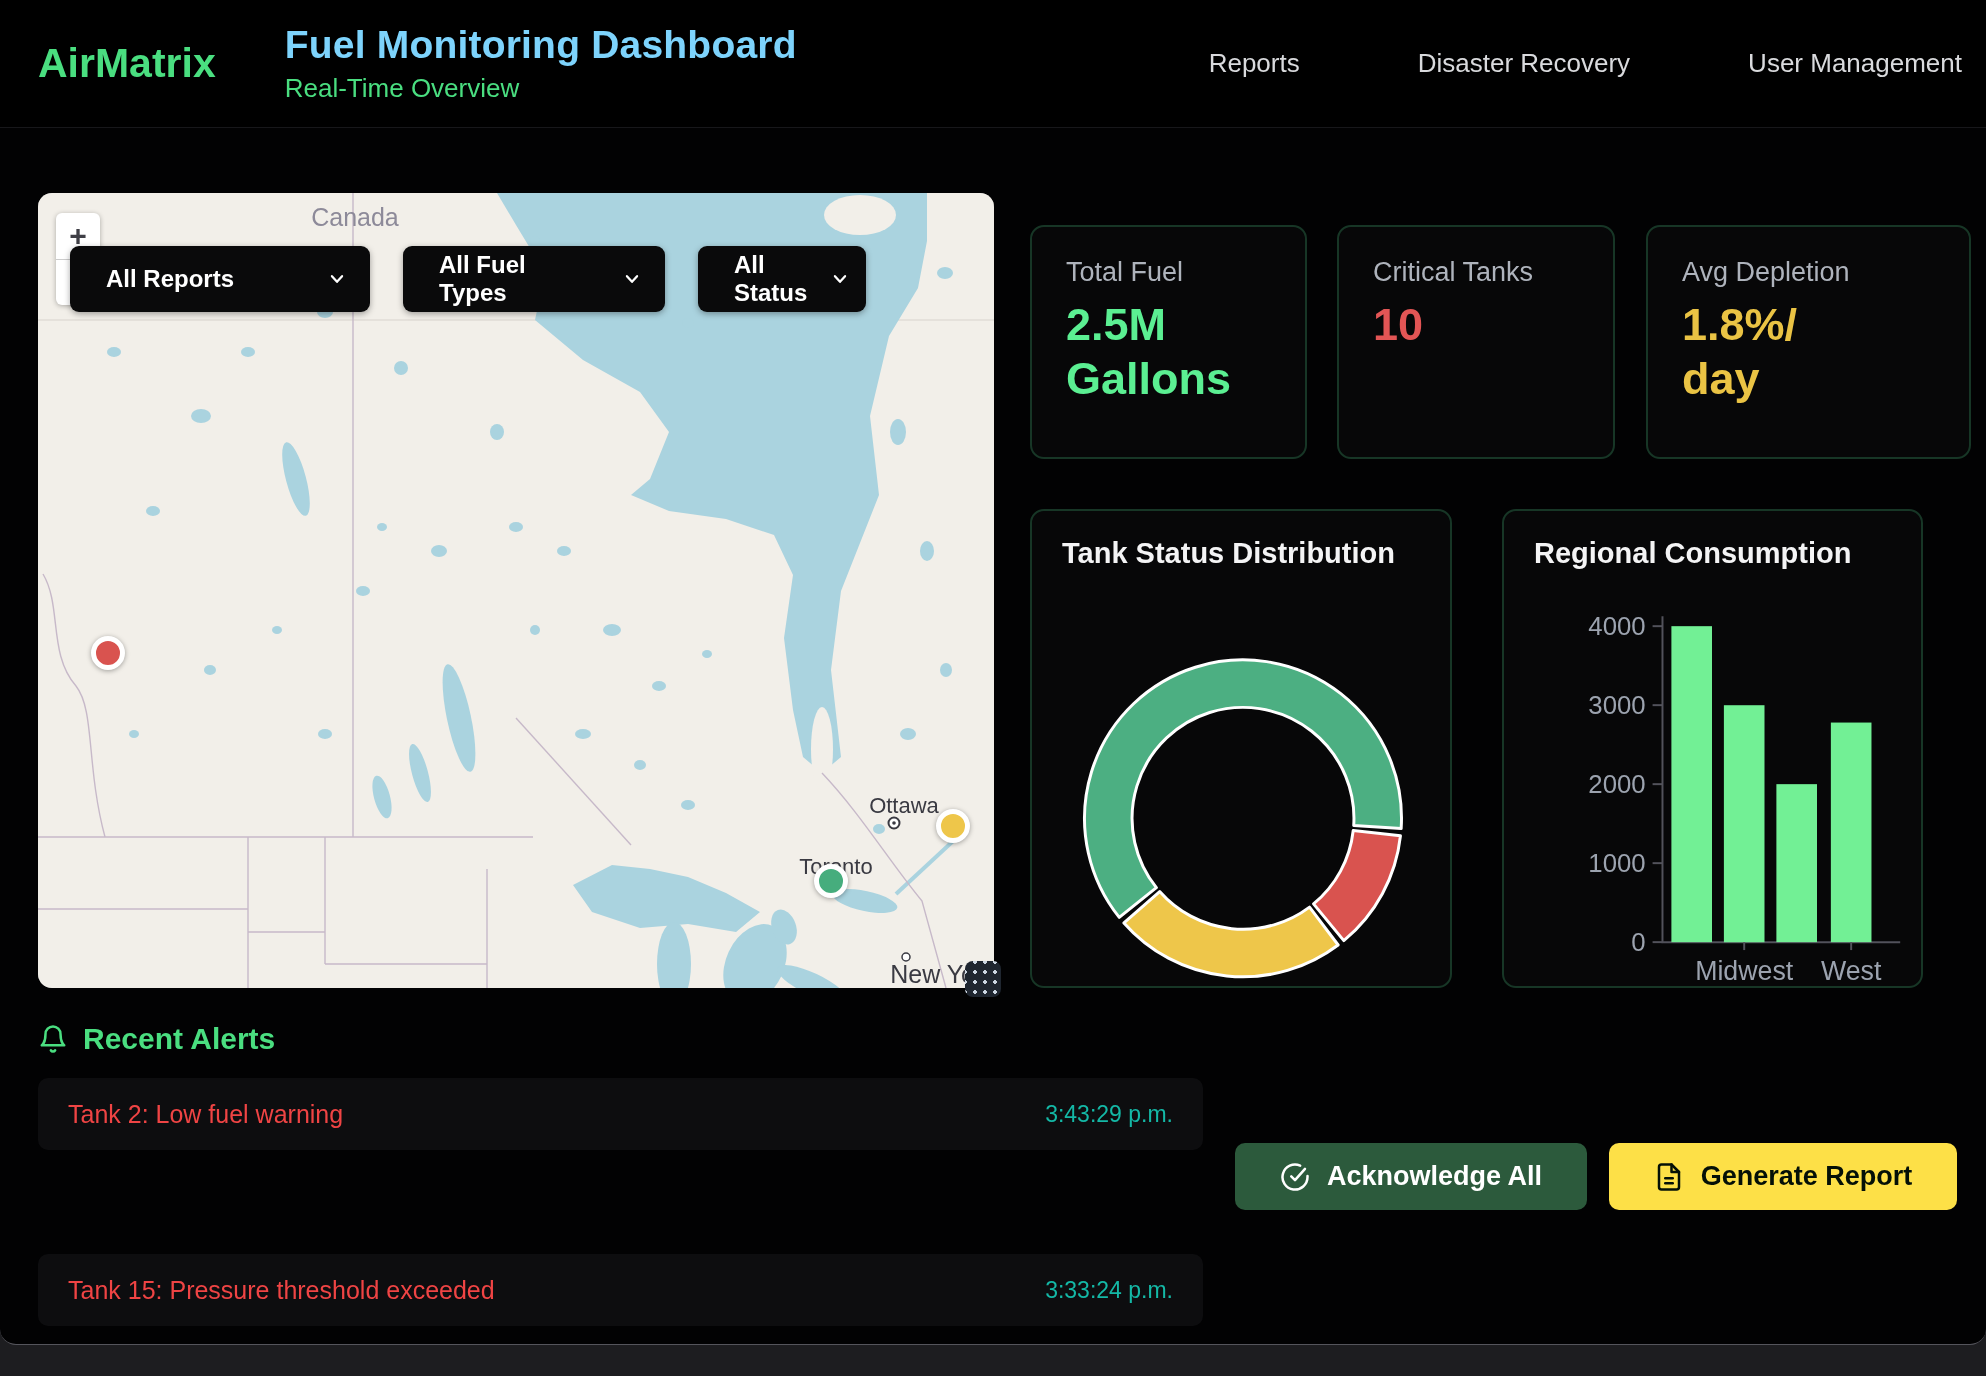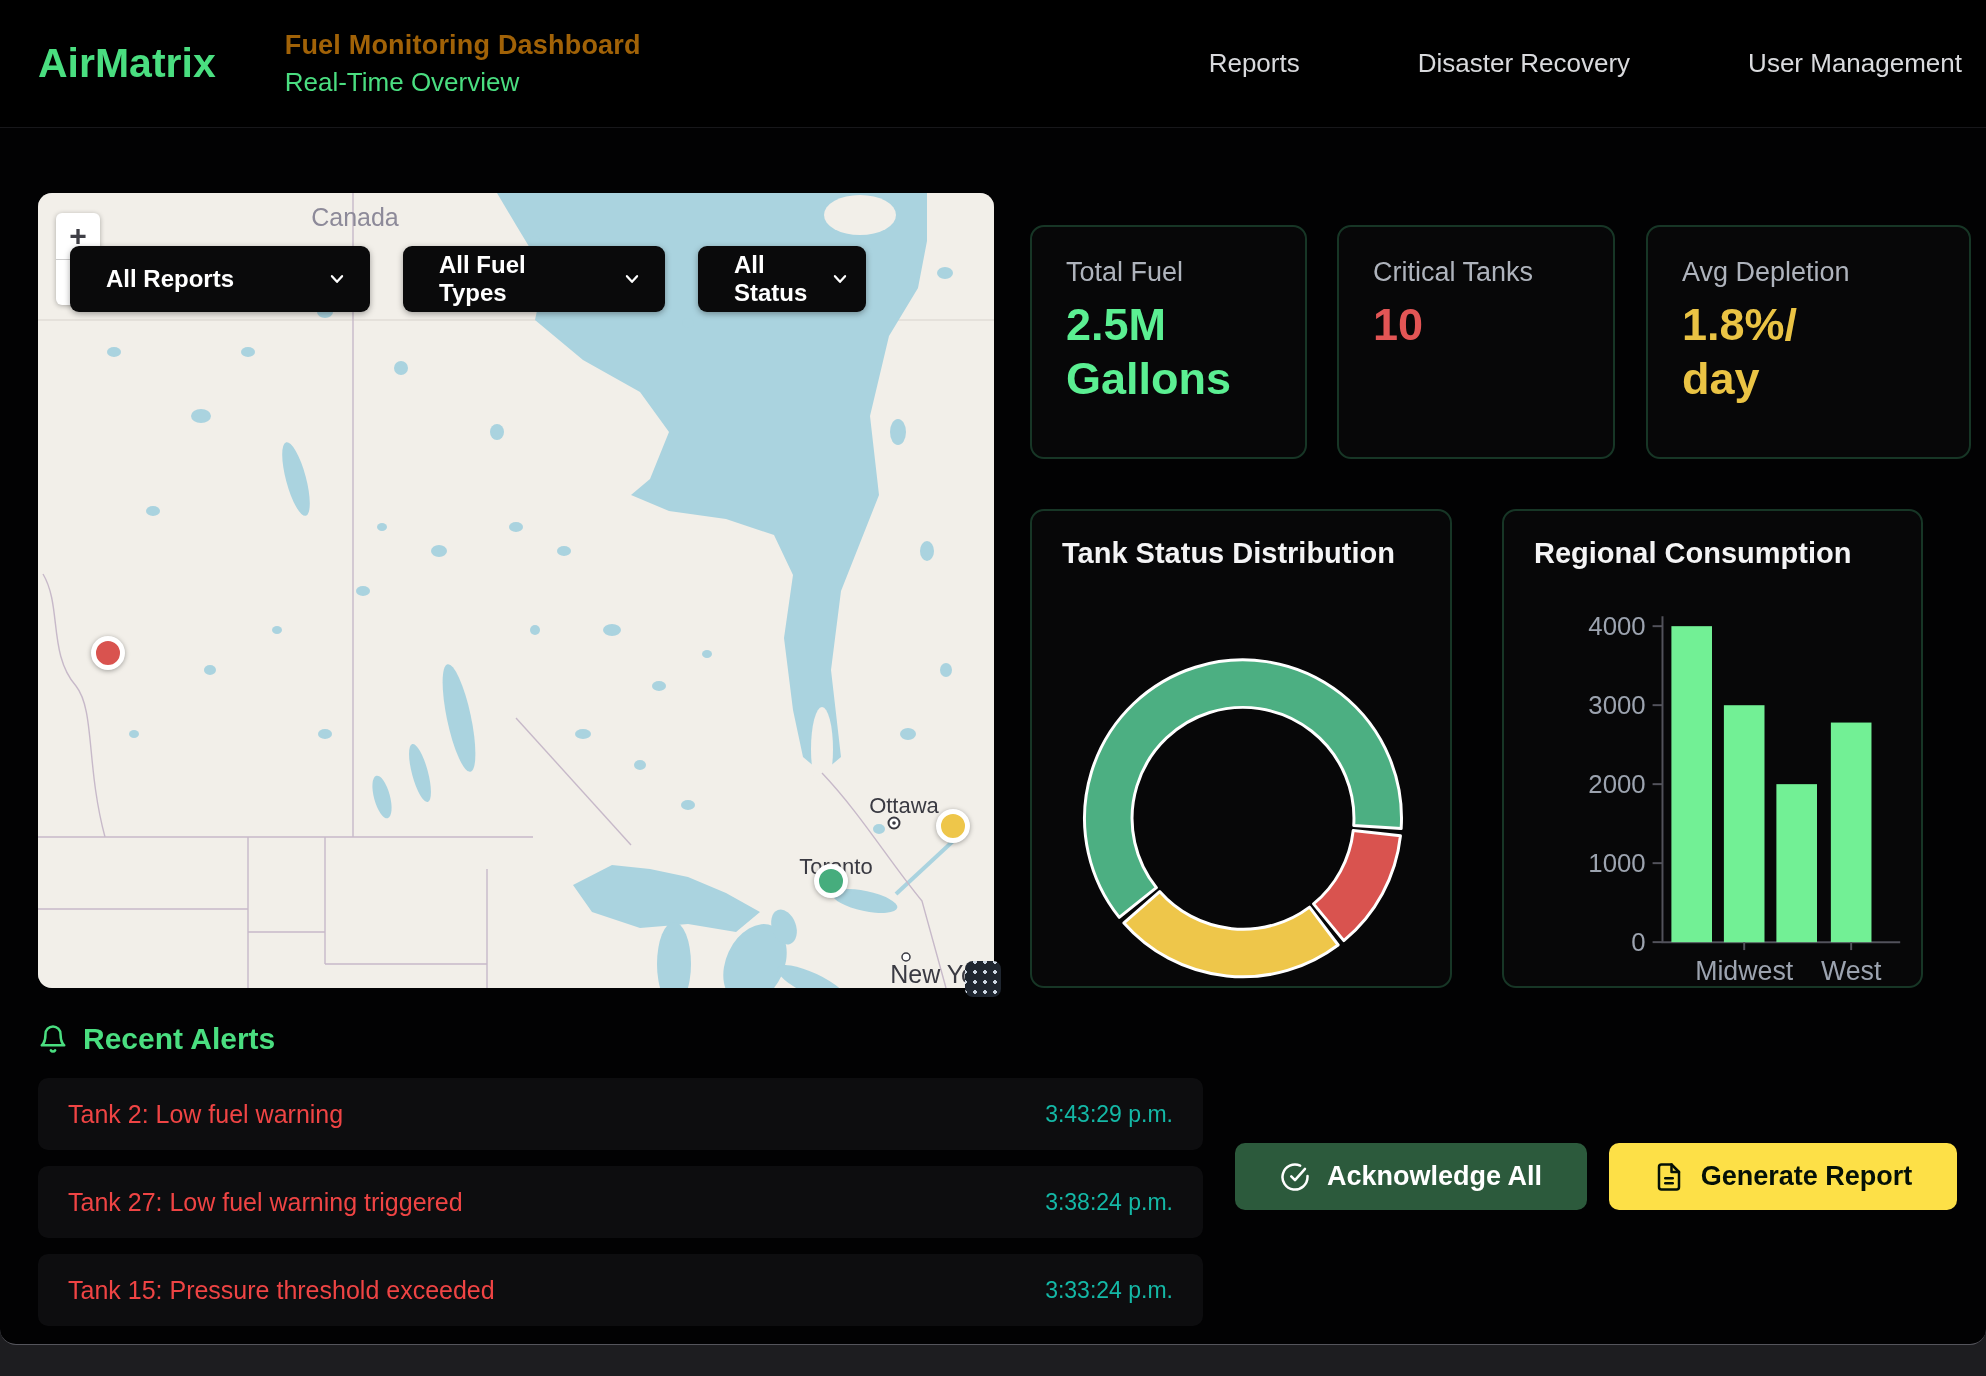--- a/index.html
+++ b/index.html
@@ -17,21 +17,21 @@
     border-radius:0 0 16px 16px; overflow:hidden;
   }
   
   .header {
     position:absolute; left:0; top:0; width:100%; height:128px;
     display:flex; align-items:center; background:#000;
     border-bottom:1px solid #17171a;
   }
   .brand { margin-left:38px; font-size:41px; font-weight:700; }
   .title-block { margin-left:69px; }
-  .page-title { font-size:27px; font-weight:700; color:#a16207; letter-spacing:.2px; }
+  .page-title { font-size:39px; font-weight:700; color:#7dd3fc; letter-spacing:.2px; }
   .page-subtitle { font-size:26px; font-weight:500; margin-top:6px; }
   .nav { margin-left:auto; display:flex; gap:118px; padding-right:24px; }
   .nav-item { font-size:26px; color:#d9dadd; cursor:pointer; white-space:nowrap; }
   
   .map-wrap { position:absolute; left:38px; top:193px; width:956px; height:795px; }
   .map-card {
     position:absolute; inset:0; border-radius:14px; overflow:hidden;
     background:#737373; cursor:grab;
   }
   .map-svg { position:absolute; inset:0; width:100%; height:100%; }
@@ -300,24 +300,20 @@
         <path d="M13.73 21a2 2 0 0 1-3.46 0"></path>
       </svg>
     </span>
     <span class="alerts-title" style="color:#4ade80;">Recent Alerts</span>
   </div>
 
   <div class="alert-row r1">
     <span class="alert-msg">Tank 2: Low fuel warning</span>
     <span class="alert-time">3:43:29 p.m.</span>
   </div>
-  <div class="alert-row r2">
-    <span class="alert-msg">Tank 27: Low fuel warning triggered</span>
-    <span class="alert-time">3:38:24 p.m.</span>
-  </div>
   <div class="alert-row r3">
     <span class="alert-msg">Tank 15: Pressure threshold exceeded</span>
     <span class="alert-time">3:33:24 p.m.</span>
   </div>
 
   <button class="btn btn-ack" id="btn-ack" style="background: rgb(44, 90, 60);">
     <span style="display:flex;">
       <svg width="30" height="30" viewBox="0 0 24 24" fill="none" stroke="#fff" stroke-width="2" stroke-linecap="round" stroke-linejoin="round">
         <path d="M22 11.1V12a10 10 0 1 1-5.9-9.1"></path>
         <path d="M9 11.5l3 3 8-9"></path>

